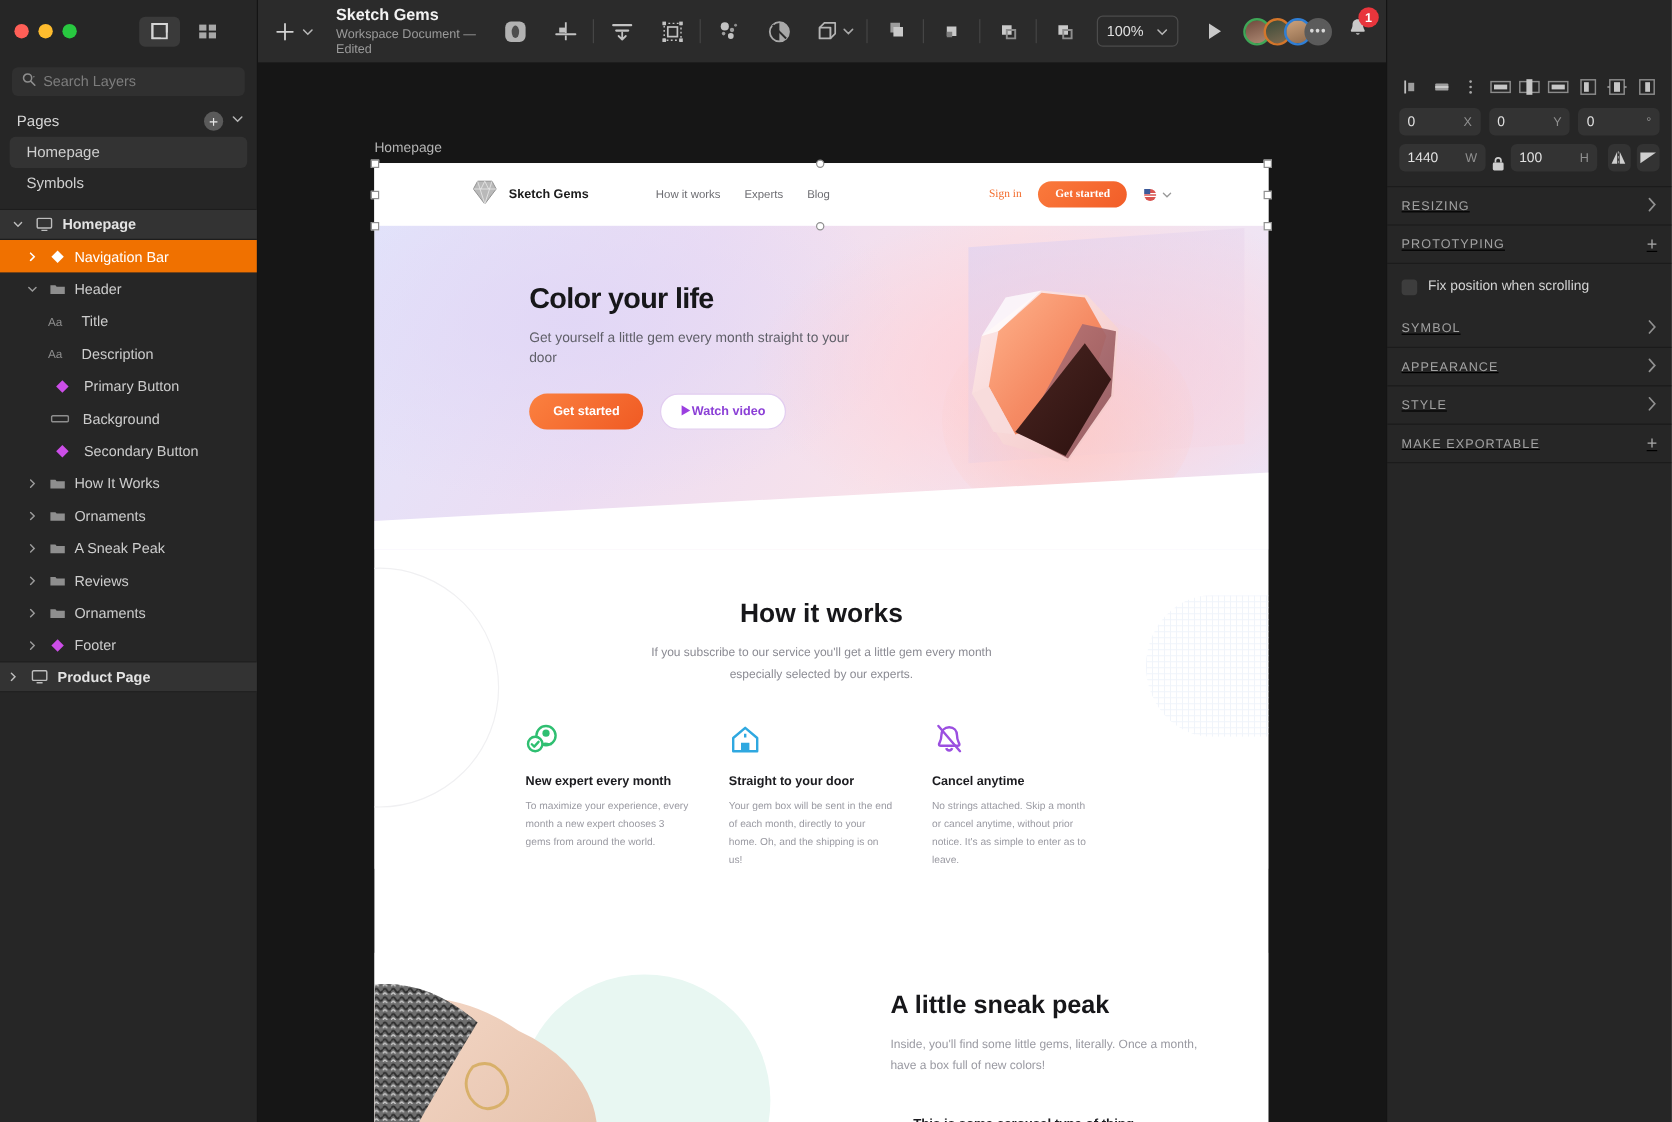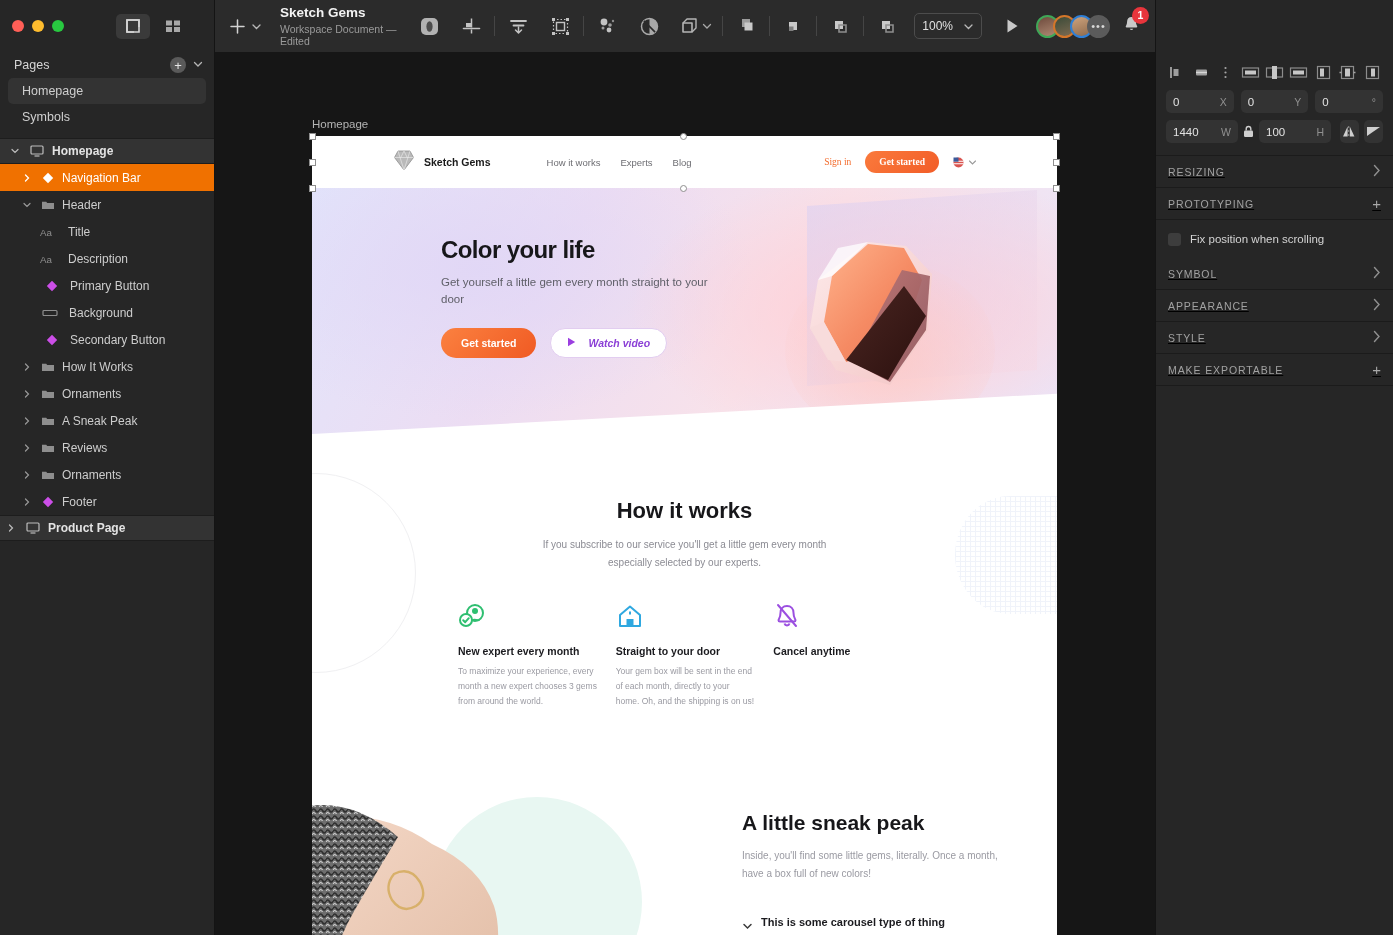--- a/index.html
+++ b/index.html
@@ -184,39 +184,39 @@
   .hero-btns { display: flex; gap: 14px; margin-top: 21px; align-items: center; }
   .btn-started {
     background: linear-gradient(135deg,#fb8140,#f05a23);
     color: #fff; font-size: 10.5px; font-weight: bold;
     padding: 9px 20px; border-radius: 17px;
   }
   .btn-video {
     background: #fff; border: 1px solid #e2cdf0;
     color: #8b3fd6; font-size: 10.5px; font-weight: bold;
     padding: 8px 16px; border-radius: 17px;
-    display: flex; align-items: flex-start; gap: 12px; font-style: italic;
+    display: flex; align-items: flex-start; gap: 0;
   }
   .gem {
     position: absolute; right: 62px; top: 22px; width: 215px; height: 235px;
   }
   .gem-shadow {
     position: absolute; right: 20px; top: 10px; width: 230px; height: 180px;
     background: linear-gradient(135deg, rgba(214,206,244,.5), rgba(249,214,224,.35));
     transform: skewY(-4deg);
   }
 
   
   .hiw { position: relative; background: #fff; padding: 40px 0 0 0; }
   .hiw-h2 { text-align: center; font-size: 22px; font-weight: bold; color: #17171a; }
   .hiw-sub {
     text-align: center; font-size: 10px; color: #8b8b93;
     margin: 12px auto 0; width: 330px; line-height: 1.75;
   }
-  .features { display: flex; gap: 0; padding: 32px 126px 0; margin-left: 20px; }
+  .features { display: flex; gap: 15px; padding: 32px 126px 0; }
   .feat { width: 172px; padding-right: 18px; }
   .feat-icon { height: 28px; margin-bottom: 14px; }
   .feat-h { font-size: 10.5px; font-weight: bold; color: #1b1b1f; margin-bottom: 7px; }
   .feat-p { font-size: 8.5px; color: #9a9aa2; line-height: 1.75; }
 
   .orn-circle {
     position: absolute; left: -96px; top: 15px;
     width: 200px; height: 200px; border-radius: 50%;
     border: 1px solid #f0f0f2;
   }
@@ -265,21 +265,21 @@
     padding: 10px 10px 6px; gap: 2px;
   }
   .al-btn { width: 22px; height: 20px; display: flex; align-items: center; justify-content: center; }
   .fields-row { display: flex; gap: 7px; padding: 2px 10px 0; }
   .fld {
     flex: 1; height: 23px; background: #333333; border-radius: 5px;
     display: flex; align-items: center; padding: 0 7px;
     font-size: 11.5px; color: #e2e2e2;
   }
   .fld .unit { margin-left: auto; color: #909090; font-size: 10.5px; }
-  .fields-row2 { display: flex; gap: 5px; padding: 7px 10px 0; align-items: center; }
+  .fields-row2 { display: flex; gap: 5px; padding: 7px 10px 0; align-items: flex-end; }
   .lockbtn { width: 14px; display: flex; align-items: center; justify-content: center; }
   .flipbtn {
     width: 40px; height: 23px; background: #333333; border-radius: 5px;
     display: flex; align-items: center; justify-content: center;
   }
   .insp-sep { height: 1px; background: #1b1b1b; margin: 12px 0 0; }
   .insp-sec {
     height: 32px; display: flex; align-items: center;
     padding: 0 12px; border-bottom: 1px solid #1b1b1b; text-decoration: underline;
   }
@@ -315,20 +315,32 @@
           <svg width="16" height="14" viewBox="0 0 16 14">
               <rect x="1" y="1.5" width="6" height="5" fill="#a8a8a8"></rect>
               <rect x="9" y="1.5" width="6" height="5" fill="#a8a8a8"></rect>
               <rect x="1" y="8" width="6" height="5" fill="#a8a8a8"></rect>
               <rect x="9" y="8" width="6" height="5" fill="#a8a8a8"></rect>
             </svg>
         </div>
       </div>
     </div>
 
+    <div class="search-wrap">
+      <div class="search-box">
+        <span>
+          <svg width="12" height="12" viewBox="0 0 12 12">
+              <circle cx="5" cy="5" r="3.4" fill="none" stroke="#8e8e8e" stroke-width="1.3"></circle>
+              <path d="M7.6 7.6L11 11" stroke="#8e8e8e" stroke-width="1.3" stroke-linecap="round"></path>
+              <path d="M9.4 3.6l1.6 0-0.8 1.2z" fill="#8e8e8e"></path>
+            </svg>
+        </span>
+        <input type="text" placeholder="Search Layers" style="">
+      </div>
+    </div>
 
     <div class="pages-header">
       <span class="lbl">Pages</span>
       <span class="circ-plus">+</span>
       <span>
         <svg width="12" height="12" viewBox="0 0 12 12">
             <path d="M2.5 4.5L6 8l3.5-3.5" fill="none" stroke="#b5b5b5" stroke-width="1.3" stroke-linecap="round"></path>
           </svg>
       </span>
     </div>
@@ -782,20 +794,21 @@
             </div>
             <div class="feat">
               <div class="feat-icon">
                 <svg width="28" height="26" viewBox="0 0 28 26">
                     <path d="M14 3c-4 0-6.5 2.8-6.5 6.7 0 5-2 6.3-2 7.6 0 .7.6 1.2 1.5 1.2h14c.9 0 1.5-.5 1.5-1.2 0-1.3-2-2.6-2-7.6C20.5 5.8 18 3 14 3z" fill="none" stroke="#9b4fe0" stroke-width="2"></path>
                     <path d="M11.5 20.5a2.6 2.6 0 005 0" fill="none" stroke="#9b4fe0" stroke-width="2"></path>
                     <path d="M5 2l18 21" stroke="#9b4fe0" stroke-width="2" stroke-linecap="round"></path>
                   </svg>
               </div>
               <div class="feat-h">Cancel anytime</div>
+              <div class="feat-p">No strings attached. Skip a month or cancel anytime, without prior notice. It's as simple to enter as to leave.</div>
             </div>
           </div>
         </div>
 
         <div class="sneak">
           <div class="sneak-img">
             <div class="sneak-circle"></div>
             <svg width="360" height="220" viewBox="0 0 360 220" style="position:absolute;left:0;top:0">
               <defs>
                 <linearGradient id="skin" x1="0" y1="0" x2="1" y2="1">

